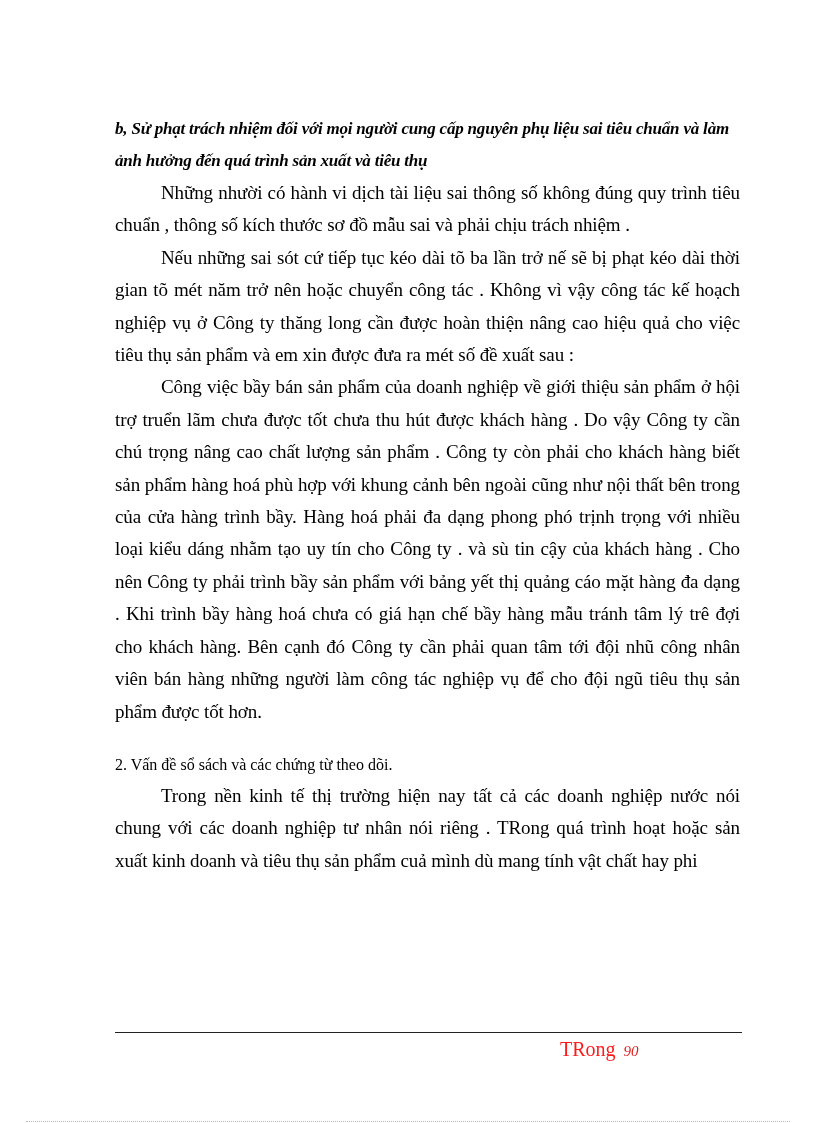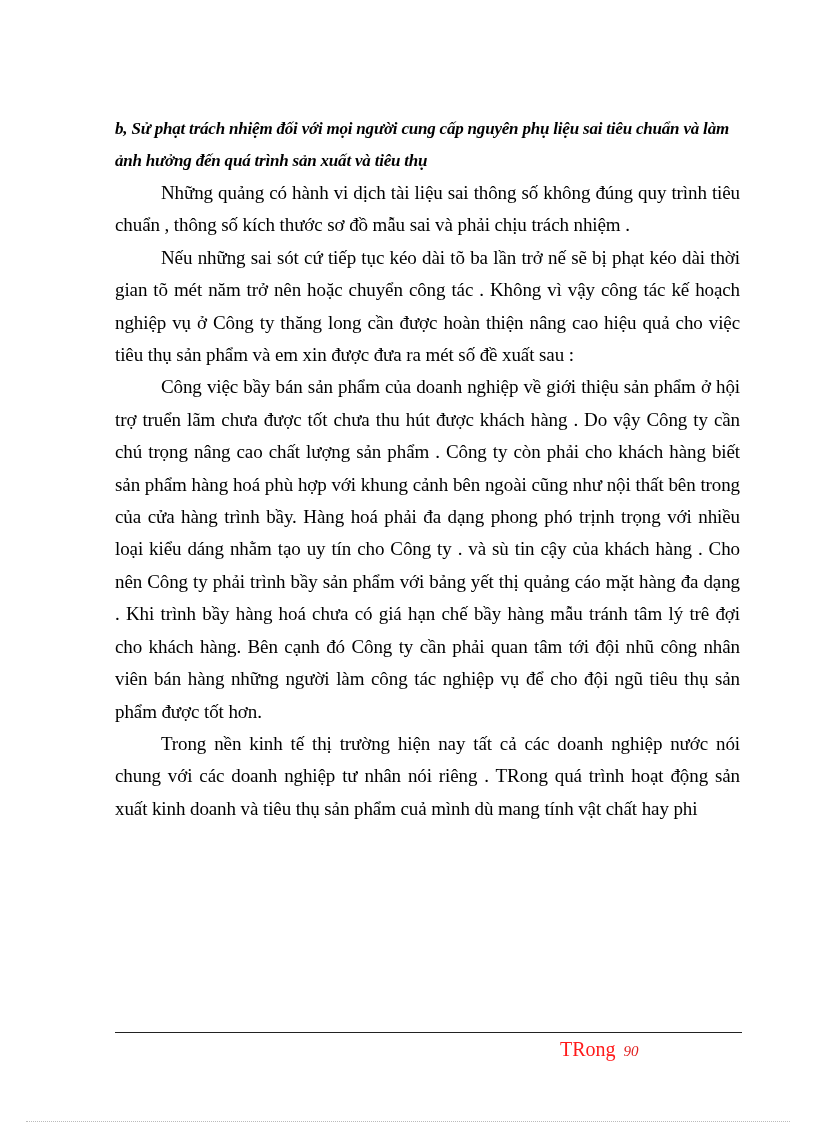--- a/index.html
+++ b/index.html
@@ -82,26 +82,27 @@
       border-top: 1px dotted #bbbbbb;
     }
   </style>
 </head>
 <body>
 
 <div class="page">
   <div class="content">
     <p class="heading-b">b, Sử phạt trách nhiệm đối với mọi người cung cấp nguyên phụ liệu sai tiêu chuẩn và làm ảnh hưởng đến quá trình sản xuất và tiêu thụ</p>
 
-    <p class="body p1">Những quảng có hành vi dịch tài liệu sai thông số không đúng quy trình tiêu chuẩn , thông số kích thước sơ đồ mẫu sai và phải chịu trách nhiệm .</p>
+    <p class="body p1">Những nhười có hành vi dịch tài liệu sai thông số không đúng quy trình tiêu chuẩn , thông số kích thước sơ đồ mẫu sai và phải chịu trách nhiệm .</p>
     <p class="body">Nếu những sai sót cứ tiếp tục kéo dài tõ ba lần trở nế sẽ bị phạt kéo dài thời gian tõ mét năm trở nên hoặc chuyển công tác . Không vì vậy công tác kế hoạch    nghiệp vụ ở Công ty thăng long cần được hoàn thiện nâng cao hiệu quả cho việc tiêu thụ sản phẩm và em xin được đưa ra mét số đề xuất sau :</p>
     <p class="body">Công việc bầy bán sản phẩm của doanh nghiệp về giới thiệu sản phẩm ở hội trợ truển lãm chưa được tốt chưa thu hút được khách hàng . Do vậy Công ty cần chú trọng nâng cao chất lượng sản phẩm . Công ty còn phải cho khách hàng biết sản phẩm hàng hoá phù hợp với khung cảnh bên ngoài cũng như nội thất bên trong của cửa hàng trình bầy. Hàng hoá phải đa dạng phong phó trịnh trọng với nhiều loại kiểu dáng nhằm tạo uy tín cho Công ty . và sù tin cậy của khách hàng . Cho nên Công ty phải trình bầy sản phẩm với bảng yết thị quảng cáo mặt hàng đa dạng . Khi trình bầy hàng hoá chưa có giá hạn chế bầy hàng mẫu tránh tâm lý trê đợi cho khách hàng. Bên cạnh đó Công ty cần phải quan tâm tới đội nhũ công nhân viên bán hàng những người làm công tác nghiệp vụ để cho đội ngũ tiêu thụ sản phẩm được tốt hơn.</p>
 
+    <p class="section-heading">2. Vấn đề sổ sách và các chứng từ theo dõi.</p>
 
-    <p class="body" style="text-align: justify; text-align-last: left;">Trong nền kinh tế thị trường hiện nay tất cả các doanh nghiệp nước nói chung với các doanh nghiệp tư nhân nói riêng . TRong quá trình hoạt động sản xuất kinh doanh và tiêu thụ sản phẩm cuả mình dù mang tính vật chất hay phi</p>
+    <p class="body" style="text-align: justify; text-align-last: left;">Trong nền kinh tế thị trường hiện nay tất cả các doanh nghiệp nước nói chung với các doanh nghiệp tư nhân nói riêng . TRong quá trình hoạt hoặc sản xuất kinh doanh và tiêu thụ sản phẩm cuả mình dù mang tính vật chất hay phi</p>
   </div>
 
   <div class="footer-rule"></div>
   <div class="footer-page">
     <span>TRong</span><span class="num">90</span>
   </div>
 
   <div class="bottom-dots"></div>
 </div>
 

